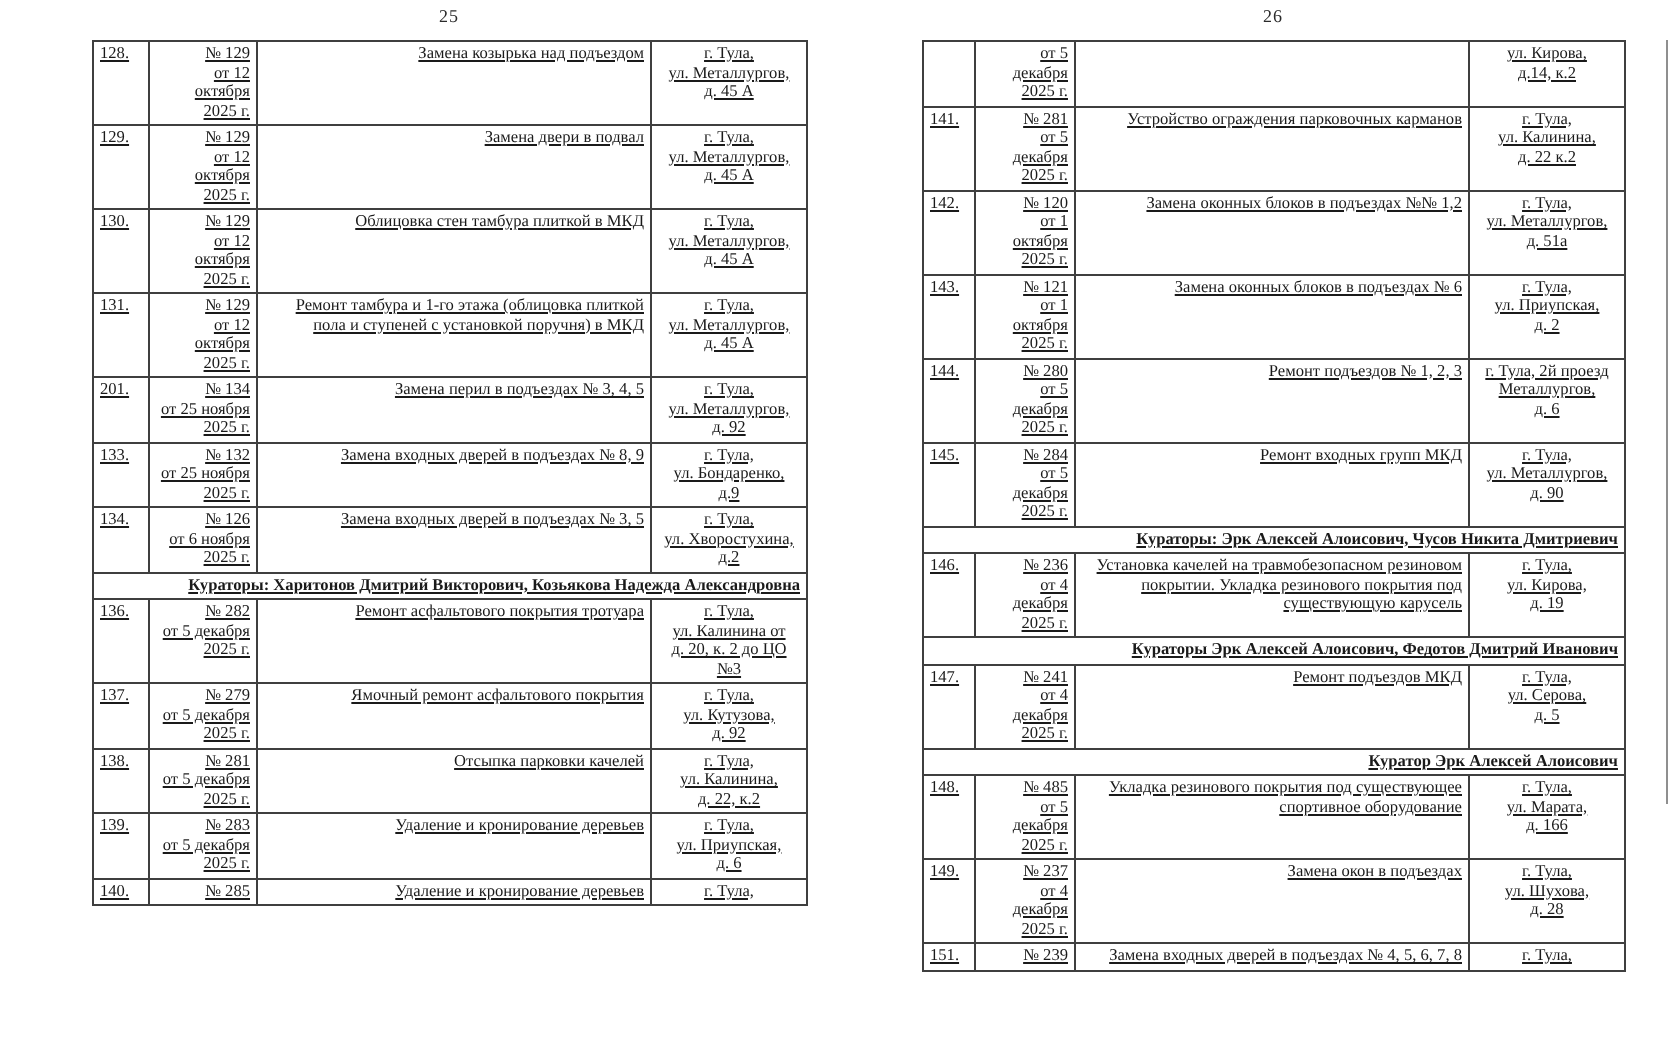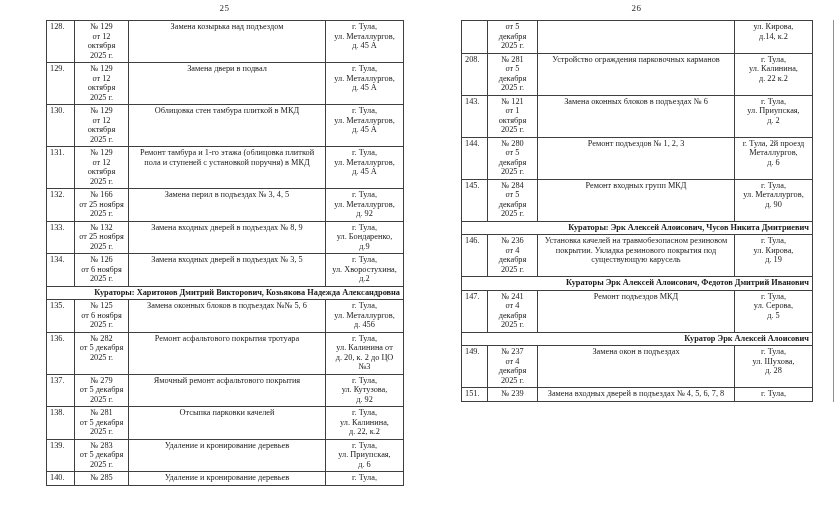--- a/index.html
+++ b/index.html
@@ -10,30 +10,30 @@
   }
   .canvas { position:relative; width:840px; height:520px; background:#ffffff; }
   .page { position:absolute; top:2px; }
   .page-left  { left:46px;  width:357px; }
   .page-right { left:461px; width:351px; }
   .page-num {
     text-align:center; font-size:9px; line-height:12px; height:12px;
     margin-bottom:6px; color:#2b2b2b; letter-spacing:0.5px;
   }
   table.orders {
-    border-collapse:collapse; table-layout:fixed; width:100%;
+    border-collapse:collapse; table-layout:fixed; width:100%;text-decoration:underline;
   }
   table.orders td {
     border:1px solid #3f3f3f; vertical-align:top;
     padding:1px 3px 2px 3px; font-size:8.3px; line-height:9.5px;
     overflow:hidden; word-wrap:break-word;
   }
   td.num   { padding-left:4px; }
-  td.order { text-align:center; }
-  td.work  { text-align:center; }
+  td.order { text-align:right; }
+  td.work  { text-align:right; }
   td.addr  { text-align:center; }
   td.curator {
     font-weight:bold; font-size:8.8px; line-height:10px;
     padding:4px 4px 5px 4px;
     text-align:right;
   }
   .scan-edge {
     position:absolute; left:833px; top:20px; width:1px; height:382px;
     background:#8f8f8f;
   }
@@ -103,23 +103,23 @@
               <div>2025 г.</div>
             </td>
             <td class="work">Ремонт тамбура и 1-го этажа (облицовка плиткой пола и ступеней с установкой поручня) в МКД</td>
             <td class="addr">
               <div>г. Тула,</div>
               <div>ул. Металлургов,</div>
               <div>д. 45 А</div>
             </td>
           </tr>
           <tr>
-            <td class="num">132.</td>
-            <td class="order">
-              <div>№ 166</div>
+            <td class="num">201.</td>
+            <td class="order">
+              <div>№ 134</div>
               <div>от 25 ноября</div>
               <div>2025 г.</div>
             </td>
             <td class="work">Замена перил в подъездах № 3, 4, 5</td>
             <td class="addr">
               <div>г. Тула,</div>
               <div>ул. Металлургов,</div>
               <div>д. 92</div>
             </td>
           </tr>
@@ -146,34 +146,20 @@
             </td>
             <td class="work">Замена входных дверей в подъездах № 3, 5</td>
             <td class="addr">
               <div>г. Тула,</div>
               <div>ул. Хворостухина,</div>
               <div>д.2</div>
             </td>
           </tr>
           <tr>
             <td colspan="4" class="curator">Кураторы: Харитонов Дмитрий Викторович, Козьякова Надежда Александровна</td>
-          </tr>
-          <tr>
-            <td class="num">135.</td>
-            <td class="order">
-              <div>№ 125</div>
-              <div>от 6 ноября</div>
-              <div>2025 г.</div>
-            </td>
-            <td class="work">Замена оконных блоков в подъездах №№ 5, 6</td>
-            <td class="addr">
-              <div>г. Тула,</div>
-              <div>ул. Металлургов,</div>
-              <div>д. 456</div>
-            </td>
           </tr>
           <tr>
             <td class="num">136.</td>
             <td class="order">
               <div>№ 282</div>
               <div>от 5 декабря</div>
               <div>2025 г.</div>
             </td>
             <td class="work">Ремонт асфальтового покрытия тротуара</td>
             <td class="addr">
@@ -254,31 +240,45 @@
               <div>от 5 декабря</div>
               <div>2025 г.</div>
             </td>
             <td class="work"></td>
             <td class="addr">
               <div>ул. Кирова,</div>
               <div>д.14, к.2</div>
             </td>
           </tr>
           <tr>
-            <td class="num">208.</td>
+            <td class="num">141.</td>
             <td class="order">
               <div>№ 281</div>
               <div>от 5 декабря</div>
               <div>2025 г.</div>
             </td>
             <td class="work">Устройство ограждения парковочных карманов</td>
             <td class="addr">
               <div>г. Тула,</div>
               <div>ул. Калинина,</div>
               <div>д. 22 к.2</div>
+            </td>
+          </tr>
+          <tr>
+            <td class="num">142.</td>
+            <td class="order">
+              <div>№ 120</div>
+              <div>от 1 октября</div>
+              <div>2025 г.</div>
+            </td>
+            <td class="work">Замена оконных блоков в подъездах №№ 1,2</td>
+            <td class="addr">
+              <div>г. Тула,</div>
+              <div>ул. Металлургов,</div>
+              <div>д. 51а</div>
             </td>
           </tr>
           <tr>
             <td class="num">143.</td>
             <td class="order">
               <div>№ 121</div>
               <div>от 1 октября</div>
               <div>2025 г.</div>
             </td>
             <td class="work">Замена оконных блоков в подъездах № 6</td>
@@ -347,20 +347,34 @@
             <td class="addr">
               <div>г. Тула,</div>
               <div>ул. Серова,</div>
               <div>д. 5</div>
             </td>
           </tr>
           <tr>
             <td colspan="4" class="curator">Куратор Эрк Алексей Алоисович</td>
           </tr>
           <tr>
+            <td class="num">148.</td>
+            <td class="order">
+              <div>№ 485</div>
+              <div>от 5 декабря</div>
+              <div>2025 г.</div>
+            </td>
+            <td class="work">Укладка резинового покрытия под существующее спортивное оборудование</td>
+            <td class="addr">
+              <div>г. Тула,</div>
+              <div>ул. Марата,</div>
+              <div>д. 166</div>
+            </td>
+          </tr>
+          <tr>
             <td class="num">149.</td>
             <td class="order">
               <div>№ 237</div>
               <div>от 4 декабря</div>
               <div>2025 г.</div>
             </td>
             <td class="work">Замена окон в подъездах</td>
             <td class="addr">
               <div>г. Тула,</div>
               <div>ул. Шухова,</div>

